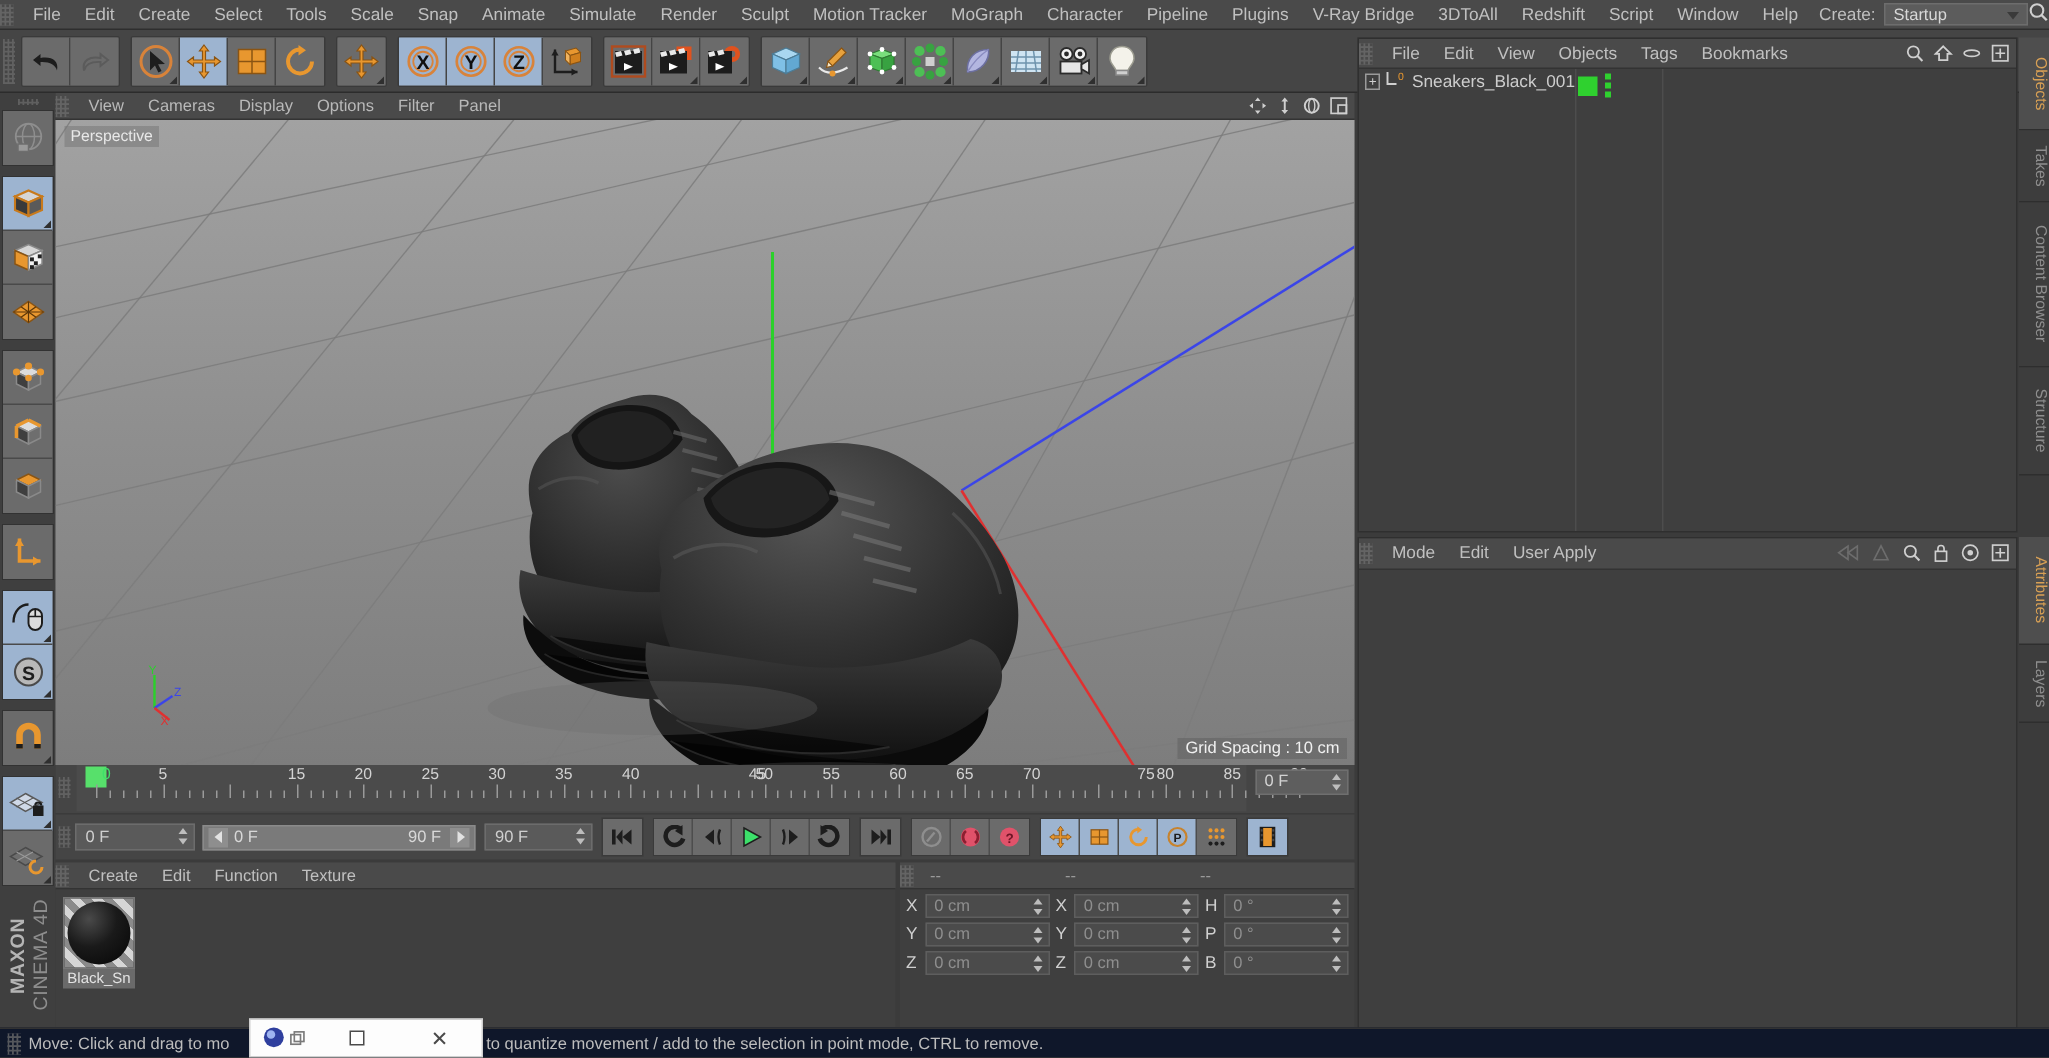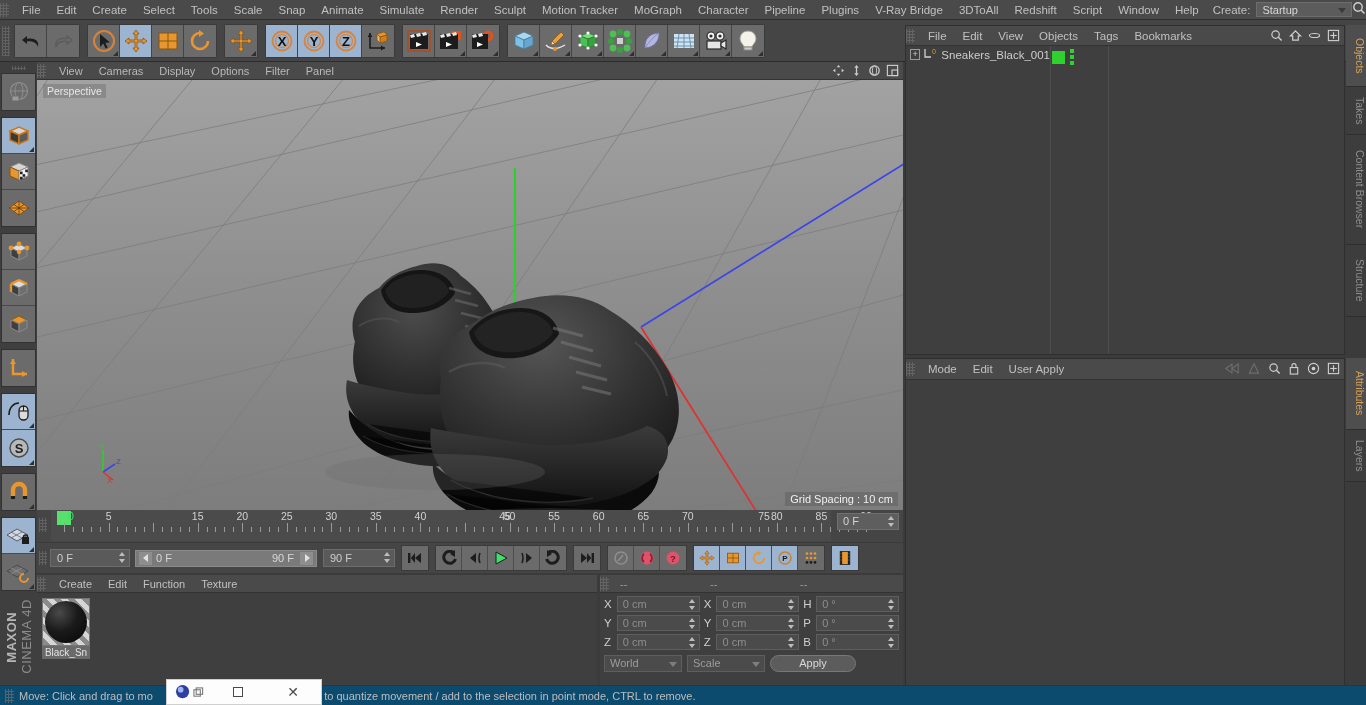--- a/index.html
+++ b/index.html
@@ -268,21 +268,21 @@
   .vtab {
     width:20px; writing-mode:vertical-rl; text-align:center;
     font-size:10.5px; color:#8e8e8e; background:#3d3d3d;
     border-bottom:1px solid #2e2e2e; padding:4px 0;
   }
   .vtab.active { color:#d8a055; background:#4e4e4e; }
 
   
   .statusbar {
     position:absolute; left:0; top:685px; width:1366px; height:20px;
-    background:#0c4a6e; display:flex; align-items:center; border-top:1px solid #323232;
+    background:#0f172a; display:flex; align-items:center; border-top:1px solid #323232;
   }
   .status-text { font-size:11px; color:#bdbdbd; white-space:nowrap; }
 
   
   .overlay-win {
     position:absolute; left:166px; top:679px; width:156px; height:26px;
     background:#fdfdfd; border:1px solid #d0d0d0;
     display:flex; align-items:center;
   }
   .ow-icon { width:44px; display:flex; align-items:center; justify-content:center; gap:1px; }
@@ -1177,31 +1177,20 @@
       </div>
       <div class="coord-row">
         <span class="coord-lbl">Z</span>
         <span class="coord-in"><span>0 cm</span><span class="spin"></span></span>
         <span class="coord-lbl">Z</span>
         <span class="coord-in"><span>0 cm</span><span class="spin"></span></span>
         <span class="coord-lbl">B</span>
         <span class="coord-in" style="margin-right:0"><span>0 °</span><span class="spin"></span></span>
       </div>
     </div>
-    <div class="coord-foot">
-      <div class="cdrop">
-        <span>World</span>
-        <span class="caret"></span>
-      </div>
-      <div class="cdrop">
-        <span>Scale</span>
-        <span class="caret"></span>
-      </div>
-      <div class="apply-btn">Apply</div>
-    </div>
   </div>
 
   <div class="objmgr">
     <div class="om-menubar">
       <div class="grip"></div>
       <div class="menuitem">File</div>
       <div class="menuitem">Edit</div>
       <div class="menuitem">View</div>
       <div class="menuitem">Objects</div>
       <div class="menuitem">Tags</div>

